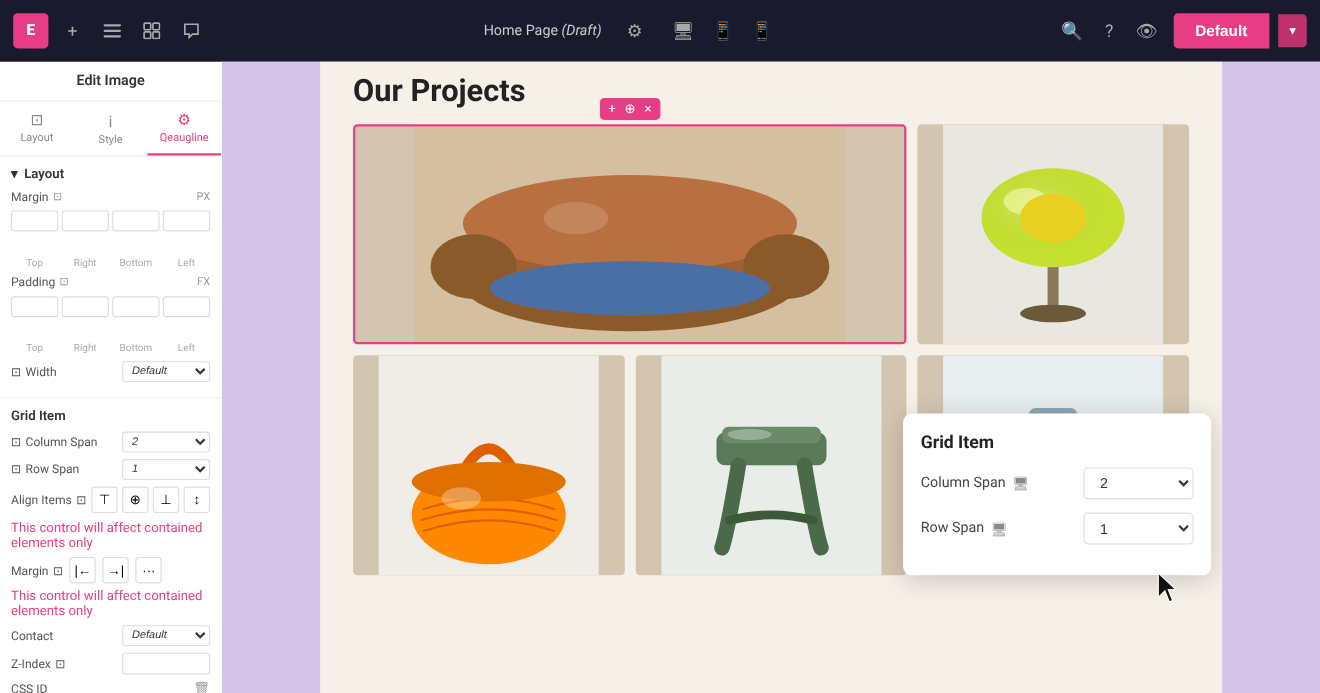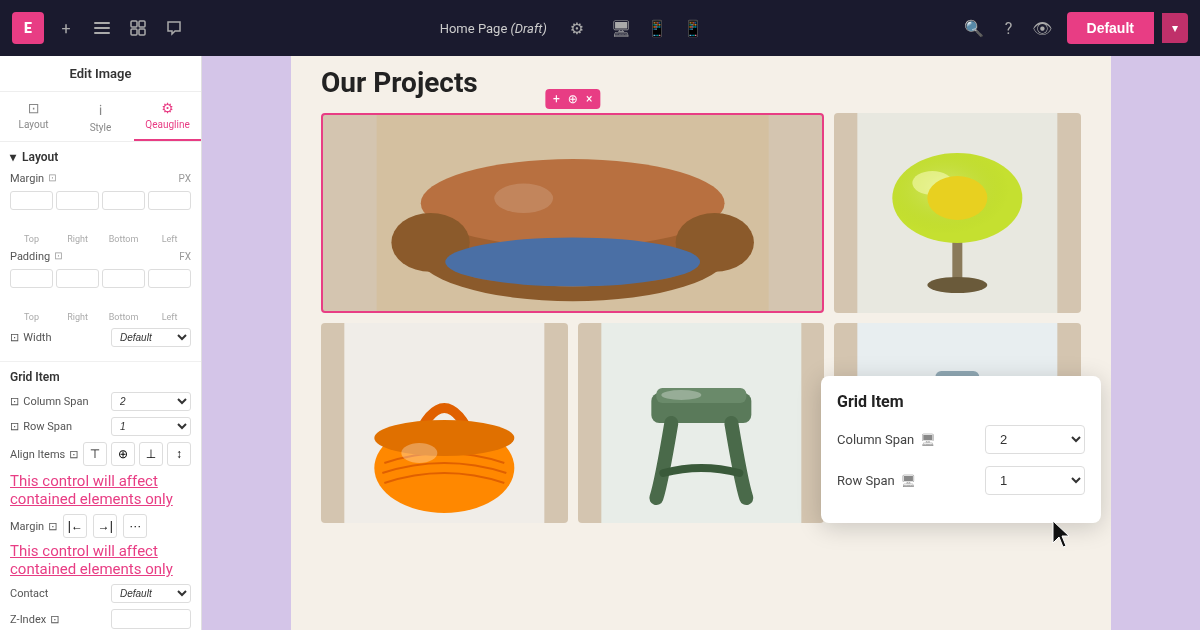--- a/index.html
+++ b/index.html
@@ -254,24 +254,23 @@
       border-radius: 3px;
       background: white;
       display: flex;
       align-items: center;
       justify-content: center;
       font-size: 12px;
       cursor: pointer;
     }
 
     .helper-text {
-      font-size: 15px;
+      font-size: 12px;
       color: #e83d84;
       margin-bottom: 6px;
-      text-decoration: underline;
     }
 
     .order-row {
       display: flex;
       align-items: center;
       gap: 6px;
       margin-bottom: 4px;
     }
     .order-btn {
       width: 24px;

